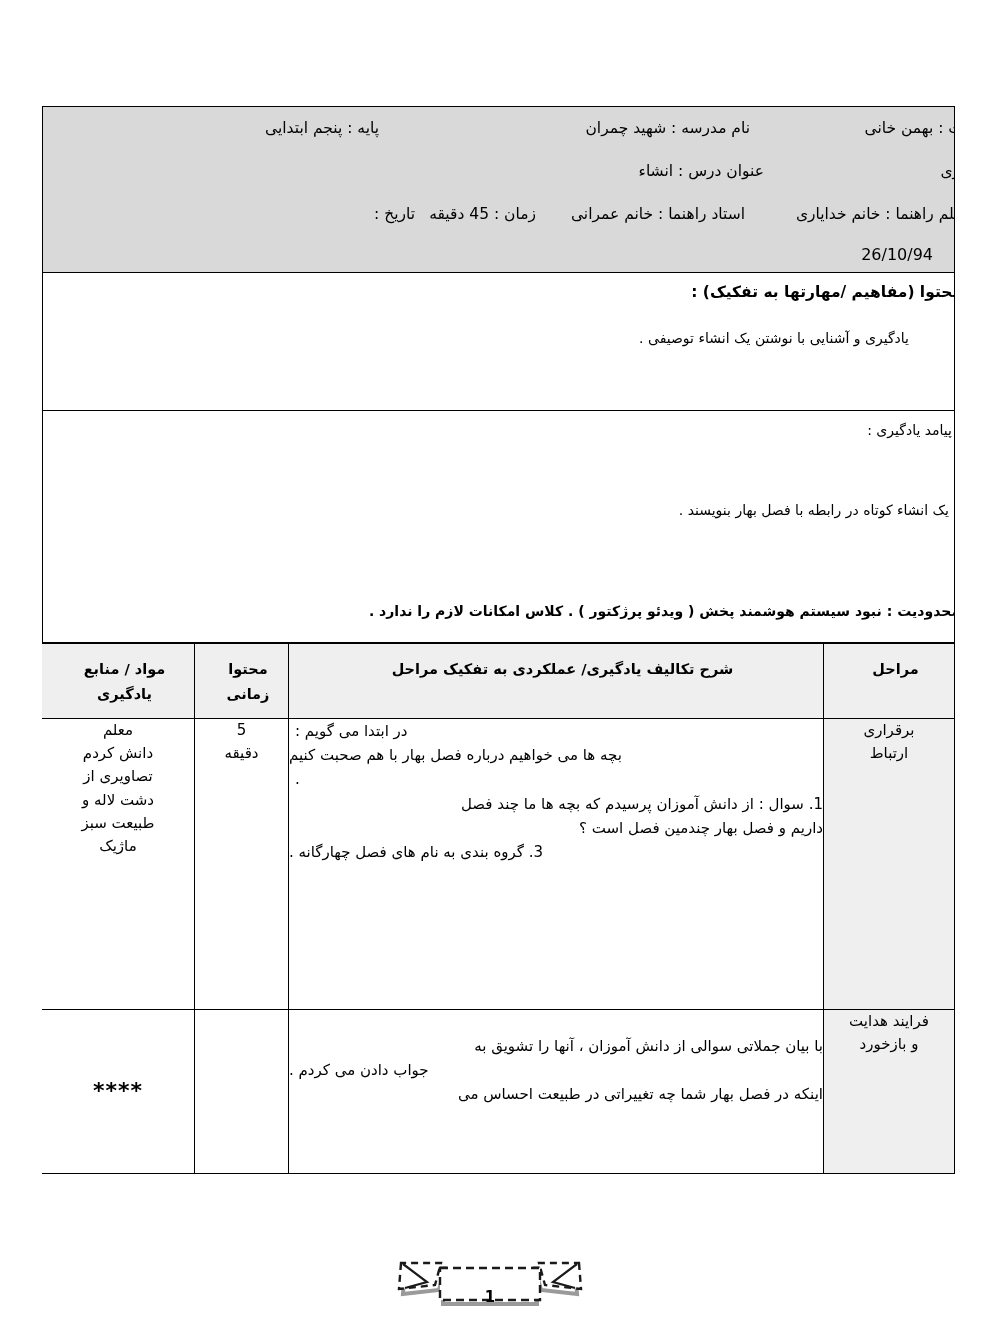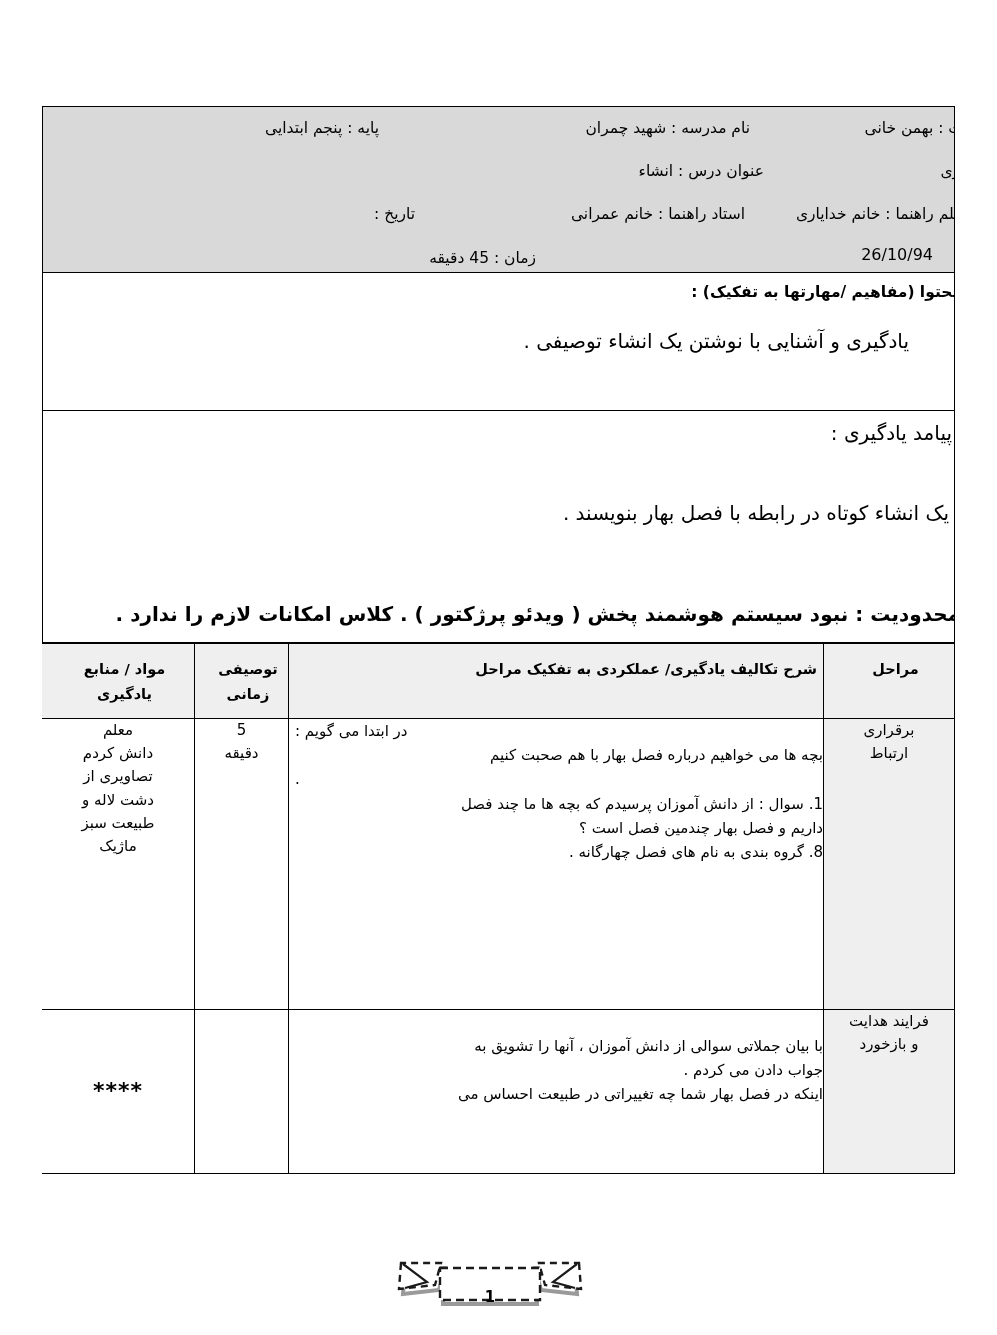--- a/index.html
+++ b/index.html
@@ -59,39 +59,39 @@
   
   #hdr-teacher   { top: 14px;  right: -22px; }
   #hdr-school    { top: 14px;  right: 204px; }
   #hdr-grade     { top: 14px;  right: 575px; }
   
   #hdr-subject-cut { top: 57px; right: -6px; }
   #hdr-lesson    { top: 57px;  right: 190px; }
   
   #hdr-mentor    { top: 100px; right: -16px; }
   #hdr-supervisor{ top: 100px; right: 209px; }
-  #hdr-time      { top: 100px; right: 418px; margin-top: 44px; }
+  #hdr-time      { top: 100px; right: 418px; }
   #hdr-datelabel { top: 100px; right: 539px; }
   
   #hdr-date      { top: 140px; right: 21px; font-size: 16px; direction: ltr; }
 
   
   .section-block {
     border: 1.5px solid #000000;
     border-top: none;
     box-sizing: border-box;
     width: 913px;
     background: #ffffff;
     overflow: hidden;
     position: relative;
   }
   .sec-line {
     position: absolute;
     white-space: nowrap;
-    font-size: 20px;
+    font-size: 14px;
     line-height: 1;
     direction: rtl;
   }
 
   
   #section-content { height: 138px; }
   #content-title { top: 12px; right: -8px; font-weight: bold; font-size: 15.5px; }
   #content-l1    { top: 58px; right: 45px; }
   #content-l2    { top: 100px; right: 20px; }
 
@@ -126,21 +126,21 @@
   .col-material { width: 153px; }
 
   thead td { background: #efefef; }
   .th-inner {
     padding: 13px 6px 10px 19px;
     text-align: center;
     font-weight: bold;
     font-size: 14.5px;
     line-height: 1.75;
   }
-  #th-desc-inner { text-align: right; }
+  #th-desc-inner { text-align: center; }
 
   td.cell-stage {
     background: #efefef;
     text-align: center;
     font-weight: bold;
     font-size: 15px;
     vertical-align: middle;
     line-height: 1.8;
     padding: 0 4px;
   }
@@ -159,21 +159,21 @@
   }
   td.cell-desc {
     padding: 10px 8px 8px 8px;
     direction: rtl;
   }
   .desc-line {
     white-space: nowrap;
     font-size: 15px;
     line-height: 1.62;
   }
-  .desc-line.center   { text-align: right; }
+  .desc-line.center   { text-align: left; }
   .desc-line.left     { text-align: left; padding-left: 6px; }
   .desc-line.rt       { text-align: right; }
   .stars {
     font-size: 22px;
     font-weight: bold;
     letter-spacing: 1px;
     line-height: 1;
   }
   .material-line { white-space: nowrap; }
 
@@ -247,21 +247,21 @@
       <thead>
         <tr>
           <td>
             <div class="th-inner">مراحل</div>
           </td>
           <td>
             <div class="th-inner" id="th-desc-inner">شرح تکالیف یادگیری/ عملکردی به تفکیک مراحل</div>
           </td>
           <td>
             <div class="th-inner">
-              <div>توصیفی</div>
+              <div>محتوا</div>
               <div>زمانی</div>
             </div>
           </td>
           <td>
             <div class="th-inner">
               <div>مواد / منابع</div>
               <div>یادگیری</div>
             </div>
           </td>
         </tr>
@@ -272,21 +272,21 @@
           <td class="cell-stage">
             <div>برقراری</div>
             <div>ارتباط</div>
           </td>
           <td class="cell-desc">
             <div class="desc-line left">در ابتدا  می گویم :</div>
             <div class="desc-line center">بچه ها  می خواهیم درباره فصل بهار  با هم صحبت کنیم</div>
             <div class="desc-line left">.</div>
             <div class="desc-line rt">1. سوال : از دانش آموزان پرسیدم  که بچه ها  ما چند فصل</div>
             <div class="desc-line rt">داریم  و              فصل بهار چندمین فصل است ؟</div>
-            <div class="desc-line center">8. گروه بندی به نام های فصل چهارگانه .</div>
+            <div class="desc-line center">3. گروه بندی به نام های فصل چهارگانه .</div>
           </td>
           <td class="cell-time">
             <div>5</div>
             <div>دقیقه</div>
           </td>
           <td class="cell-material">
             <div class="material-line">معلم</div>
             <div class="material-line">دانش کردم</div>
             <div class="material-line">تصاویری از</div>
             <div class="material-line">دشت لاله و</div>

